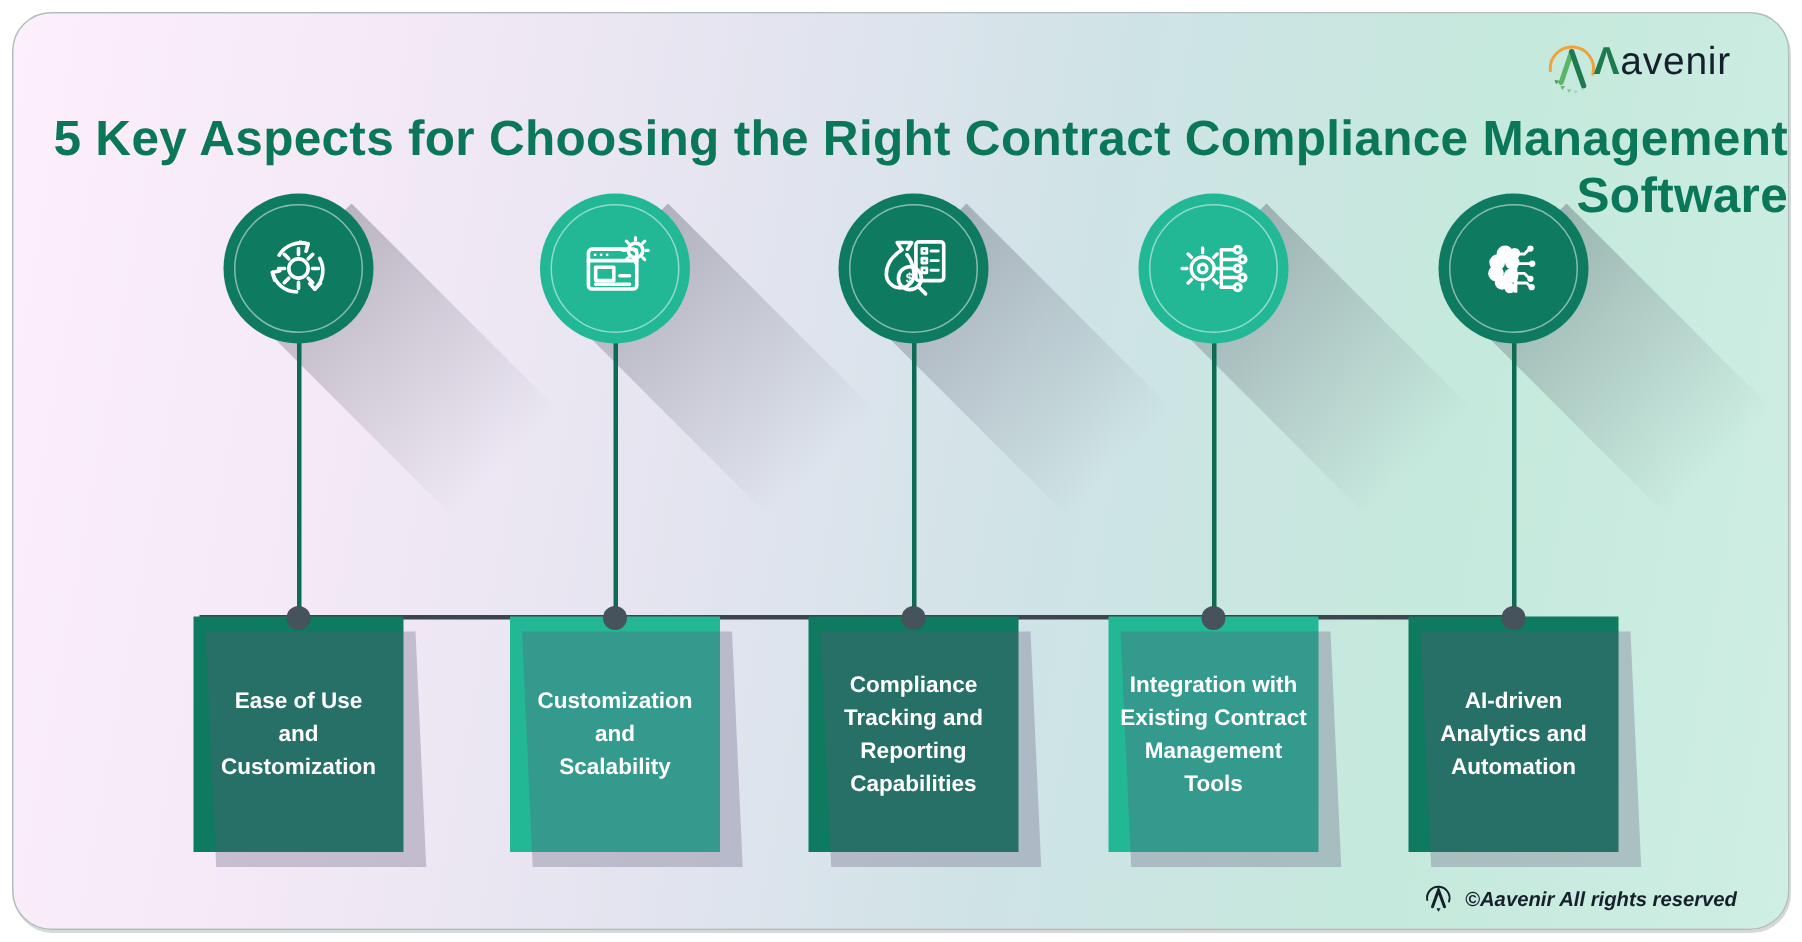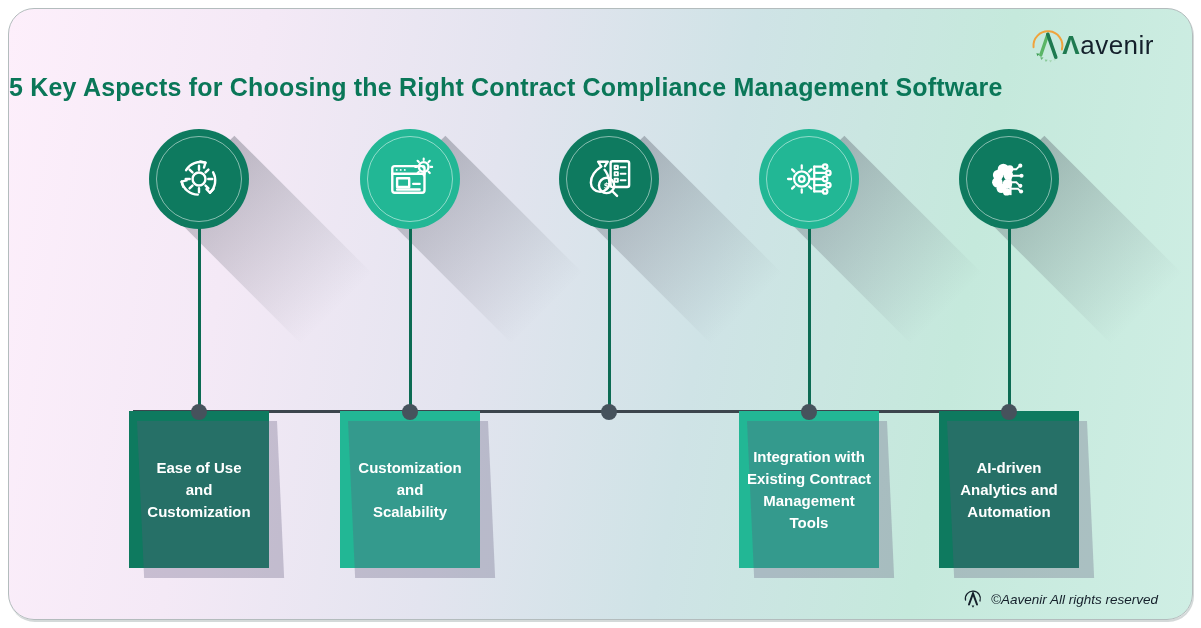--- a/index.html
+++ b/index.html
@@ -2,24 +2,24 @@
 <html><head>
 <meta charset="utf-8">
 <style>
   html,body{margin:0;padding:0;background:#ffffff;width:1201px;height:628px;
     font-family:"Liberation Sans",sans-serif;}
   .card{position:absolute;left:8px;top:8px;width:1183px;height:610px;
     border:1px solid #b3bcbd;border-radius:26px;overflow:hidden;
     background:linear-gradient(100deg,#fdeffb 0%,#f4e9f6 20%,#e3e4ef 40%,
       #cfe3e6 58%,#c5e9dc 78%,#cfeee4 100%);
     box-shadow:1px 2px 0 rgba(160,170,170,.45);}
-  .title{position:absolute;top:64px;left:0;width:100%;text-align:left;
-    font-size:25px;font-weight:bold;color:#0a7758;letter-spacing:.2px;}
+  .title{position:absolute;top:64px;left:0;width:100%;text-align:right;
+    font-size:33px;font-weight:bold;color:#0a7758;letter-spacing:.2px;}
   
-  .logo{position:absolute;top:16px;right:38px;display:flex;align-items:center;height:40px;}
+  .logo{position:absolute;top:16px;right:38px;display:flex;height:40px;}
   .logo-mark{width:40px;height:40px;margin-right:-6px;}
   .logo-text{font-size:26px;font-weight:500;color:#14202b;letter-spacing:.5px;}
   
   .col{position:absolute;top:0;width:140px;height:610px;}
   .longshadow{position:absolute;top:162px;left:20px;width:100px;height:250px;
     transform:rotate(-45deg);transform-origin:50% 0;
     background:linear-gradient(to bottom,rgba(72,78,90,.34),rgba(72,78,90,0) 78%);
     z-index:1;}
   .circle{position:absolute;top:120px;left:20px;width:100px;height:100px;border-radius:50%;
     display:flex;align-items:center;justify-content:center;z-index:3;}
@@ -37,21 +37,21 @@
   .box::before{content:"";position:absolute;inset:0;z-index:-1;
     background:rgba(95,88,122,.30);
     transform:translate(8px,10px) skewX(2.6deg);transform-origin:top left;}
   .box-label{color:#ffffff;font-weight:bold;font-size:15px;line-height:22px;
     white-space:pre-line;padding:0 4px;}
   .hline{position:absolute;top:401px;left:124px;width:878px;height:2.5px;
     background:#3c454d;z-index:2;}
   
   .footer{position:absolute;right:34px;bottom:9px;display:flex;align-items:center;z-index:7;}
   .footer-mark{width:22px;height:22px;margin-right:7px;}
-  .copyright{font-size:13.5px;font-style:italic;font-weight:400;color:#15202b;}
+  .copyright{font-size:13.5px;font-style:italic;font-weight:700;color:#15202b;}
   svg{display:block;}
 </style>
 </head>
 <body>
 
 <div class="card">
 
   <div class="logo">
     <svg class="logo-mark" viewBox="0 0 36 36">
       <path d="M5 20 A 13 13 0 1 1 30.5 22" fill="none" stroke="#F0A33C" stroke-width="1.8" stroke-linecap="round"></path>
@@ -142,20 +142,26 @@
         <rect x="43" y="35.5" width="4" height="4" stroke-width="2.4"></rect>
         <path d="M50.5 21.5 H56.5 M50.5 29.5 H56.5 M50.5 37.5 H56.5" stroke-width="2.4"></path>
         <path d="M26 20 l-3.5 -5.5 h12 l-3.5 5.5"></path>
         <path d="M26.5 20.5 C18 26 13.5 33.5 13.5 40.5 a11.5 11.5 0 0 0 23 0 c0 -7 -4.5 -14.5 -6 -16"></path>
         <circle cx="33" cy="44" r="9.5"></circle>
         <text x="33" y="48.4" font-size="12" font-weight="bold" fill="#fff" stroke="none" text-anchor="middle" font-family="Liberation Sans, sans-serif">$</text>
         <path d="M40.5 51.5 l5.5 5.5"></path>
       </svg>
     </div>
     <div class="dot"></div>
+    <div class="box dark">
+      <span class="box-label">Compliance
+Tracking and
+Reporting
+Capabilities</span>
+    </div>
   </div>
 
   <div class="col" style="left:930px">
     <div class="longshadow"></div>
     <div class="vline"></div>
     <div class="circle dark">
       <span class="ring"></span>
       <svg class="icon" viewBox="0 0 72 72" fill="#fff" stroke="none">
         <circle cx="29" cy="24" r="7"></circle>
         <circle cx="22.5" cy="31" r="6.5"></circle>

